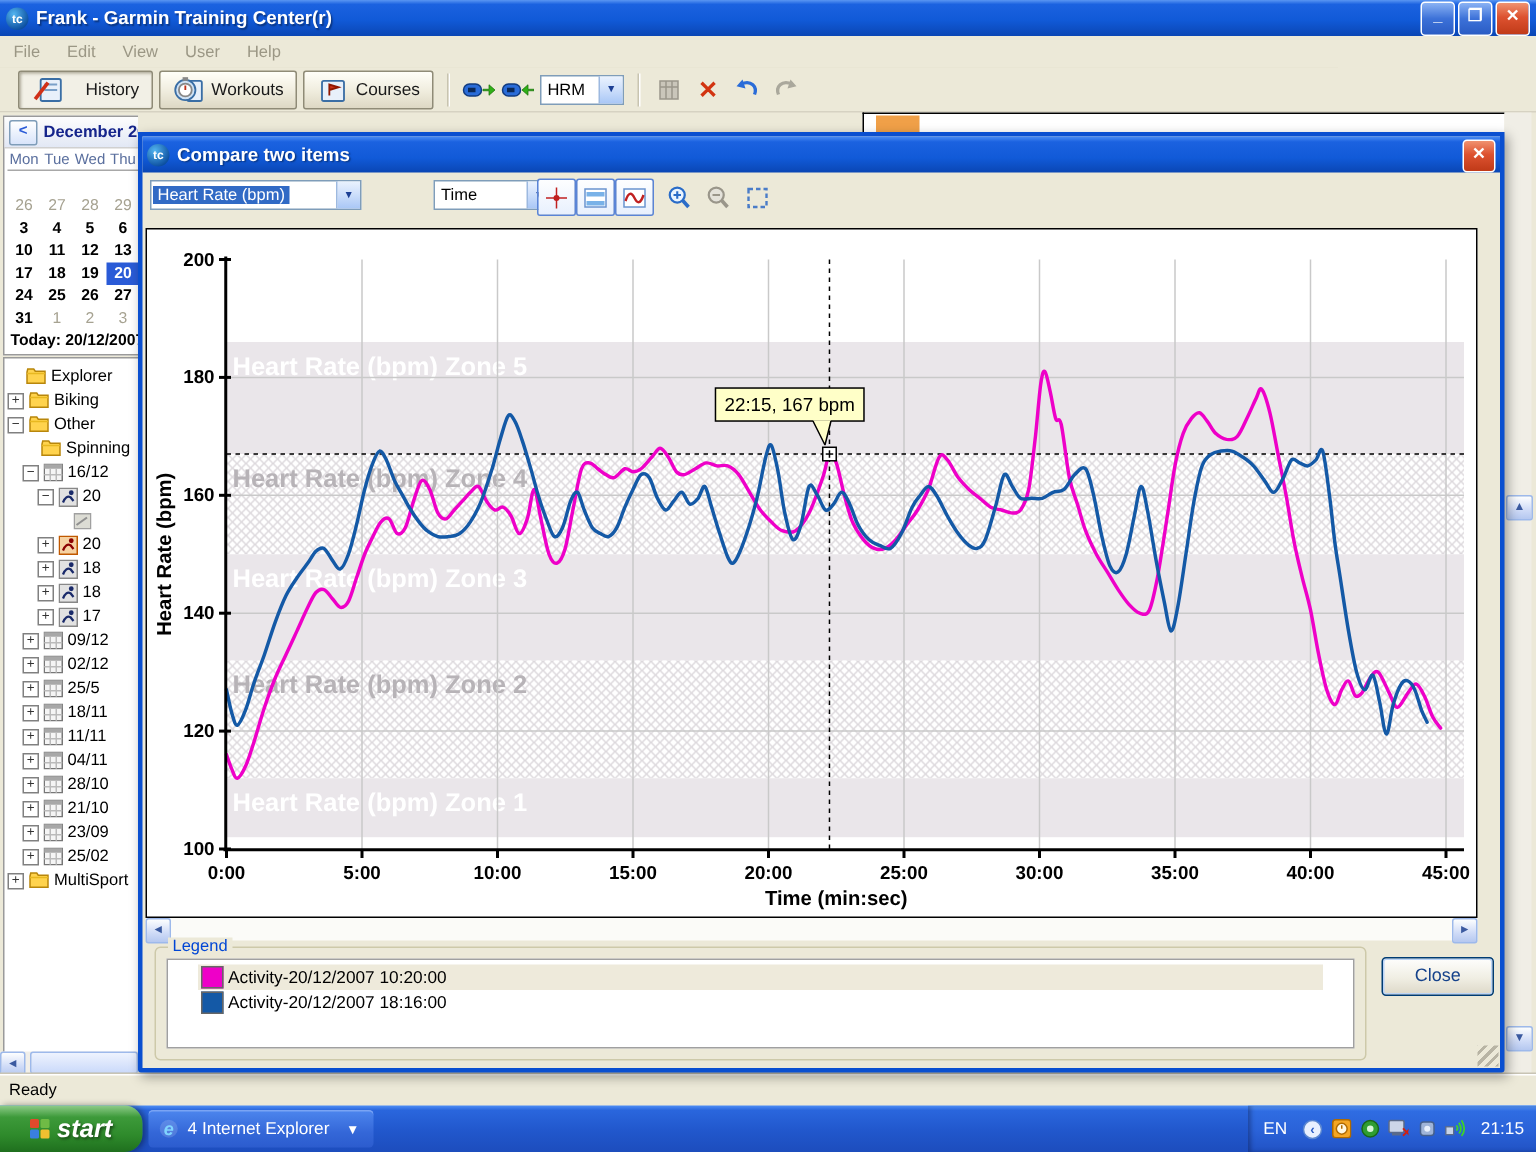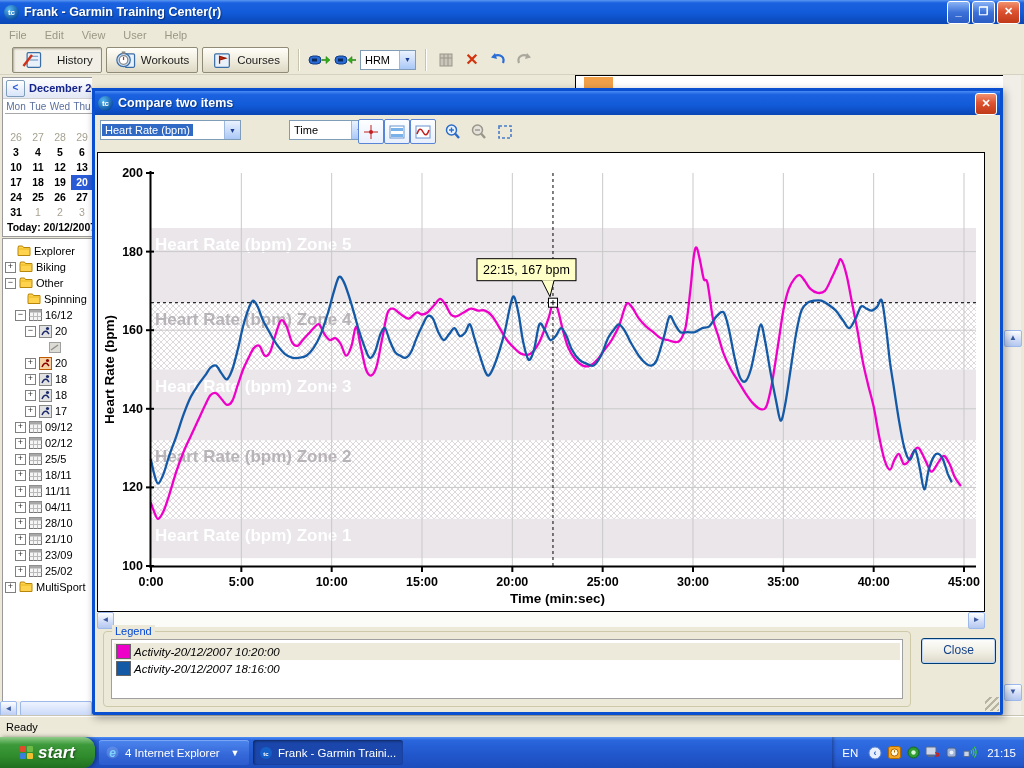--- a/index.html
+++ b/index.html
@@ -102,21 +102,21 @@
   #chart-panel{position:absolute;left:2px;top:61px;width:886px;height:458px;background:#fff;
     border:1px solid #000;box-sizing:content-box;}
   #chart-svg{display:block;}
   #chart-hscroll{position:absolute;left:2px;top:521px;width:888px;height:15px;background:#fbfbf8;
     display:flex;justify-content:space-between;}
   #legend-box{position:absolute;left:8px;top:540px;width:806px;height:74px;
     border:1px solid #cdc9a9;border-radius:4px;}
   #legend-title{position:absolute;left:8px;top:-7px;background:#ece9d8;padding:0 3px;
     color:#0046d5;font-size:11px;}
   #legend-inner{position:absolute;left:7px;top:7px;right:7px;bottom:7px;background:#fff;
-    border:1px solid #a0a0a0;padding:3px 2px;box-sizing:border-box;font-style:italic;}
+    border:1px solid #a0a0a0;padding:3px 20px;box-sizing:border-box;}
   .legend-row{display:flex;align-items:center;height:17px;padding-left:2px;}
   .legend-row.selected{background:#eeeadb;}
   .legend-swatch{width:15px;height:15px;margin-right:3px;border:1px solid #666;box-sizing:border-box;flex:0 0 auto;}
   .legend-label{font-size:11.5px;color:#000;}
   #dlg-close-btn{position:absolute;left:826px;top:547px;width:73px;height:24px;
     border:1px solid #003c74;border-radius:3px;font-size:12px;color:#15428b;
     background:linear-gradient(#fefefd,#f0eee3 55%,#ddd8c8);
     box-shadow:inset 0 0 0 1px #bcd4f6;text-align:center;line-height:22px;}
   #dlg-grip{position:absolute;right:1px;bottom:1px;width:14px;height:14px;
     background:repeating-linear-gradient(135deg,transparent 0 3px,#b8b4a4 3px 5px);}
@@ -729,29 +729,20 @@
       <div class="task-btn" style="width: 138px;">
         <span style="display: flex;">
           <svg width="15" height="15" viewBox="0 0 15 15">
             <circle cx="7.5" cy="7.5" r="6" fill="#fff" opacity="0.15"></circle>
             <text x="7.5" y="11.5" text-anchor="middle" font-size="12" font-style="italic" font-weight="bold" fill="#7fd4ff">e</text>
           </svg>
         </span>
         <span>4 Internet Explorer</span>
         <span class="task-chevron">▼</span>
       </div>
-      <div class="task-btn active" style="width: 138px;">
-        <span style="display: flex;">
-          <svg width="14" height="14" viewBox="0 0 14 14">
-            <circle cx="7" cy="7" r="6" fill="#1560c8"></circle>
-            <text x="7" y="9.5" text-anchor="middle" font-size="6" font-weight="bold" fill="#fff">tc</text>
-          </svg>
-        </span>
-        <span>Frank - Garmin Traini...</span>
-      </div>
     </div>
   <div id="tray">
     <span id="tray-lang">EN</span>
     <span id="tray-icons" style="display:flex;gap:5px;align-items:center;">
         <span class="tray-ico">
           <svg width="14" height="14" viewBox="0 0 14 14">
             <circle cx="7" cy="7" r="6" fill="#e8f0ff" stroke="#5a86d0"></circle>
             <text x="7" y="10" text-anchor="middle" font-size="9" font-weight="bold" fill="#2a5cc4">‹</text>
           </svg>
         </span>

